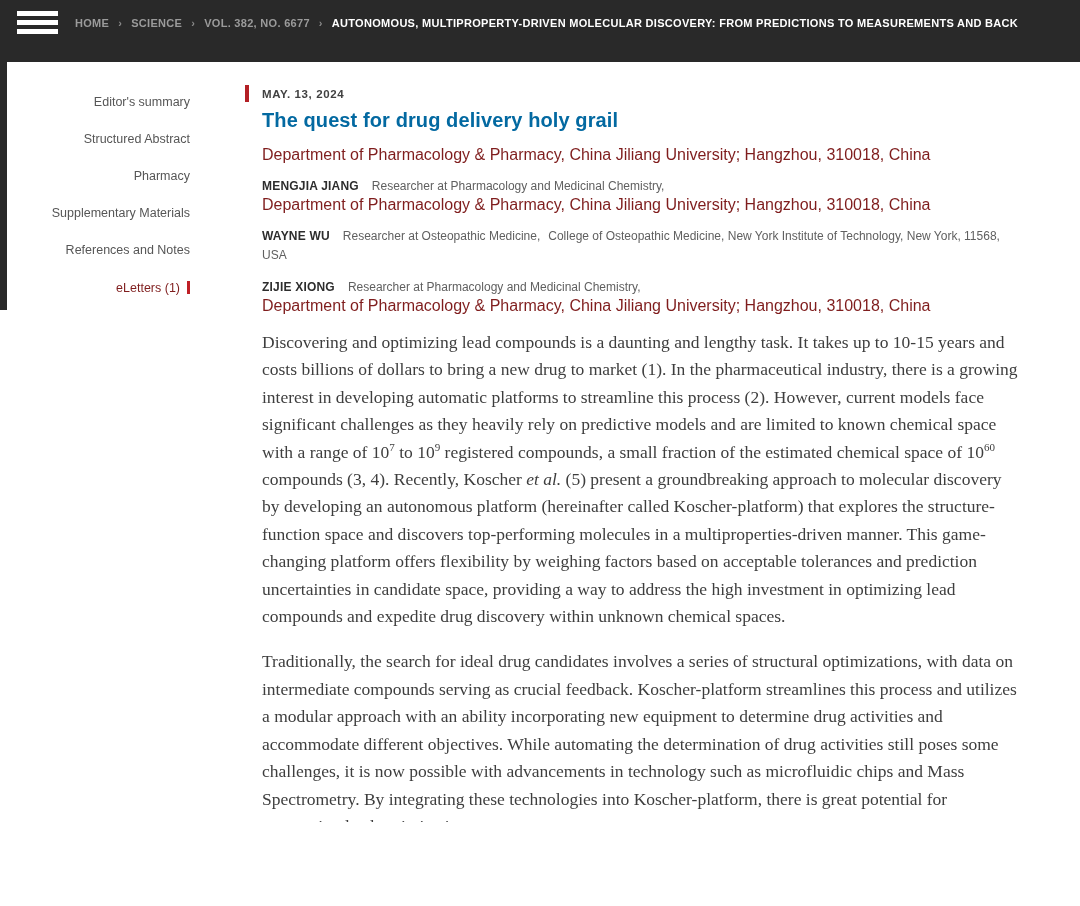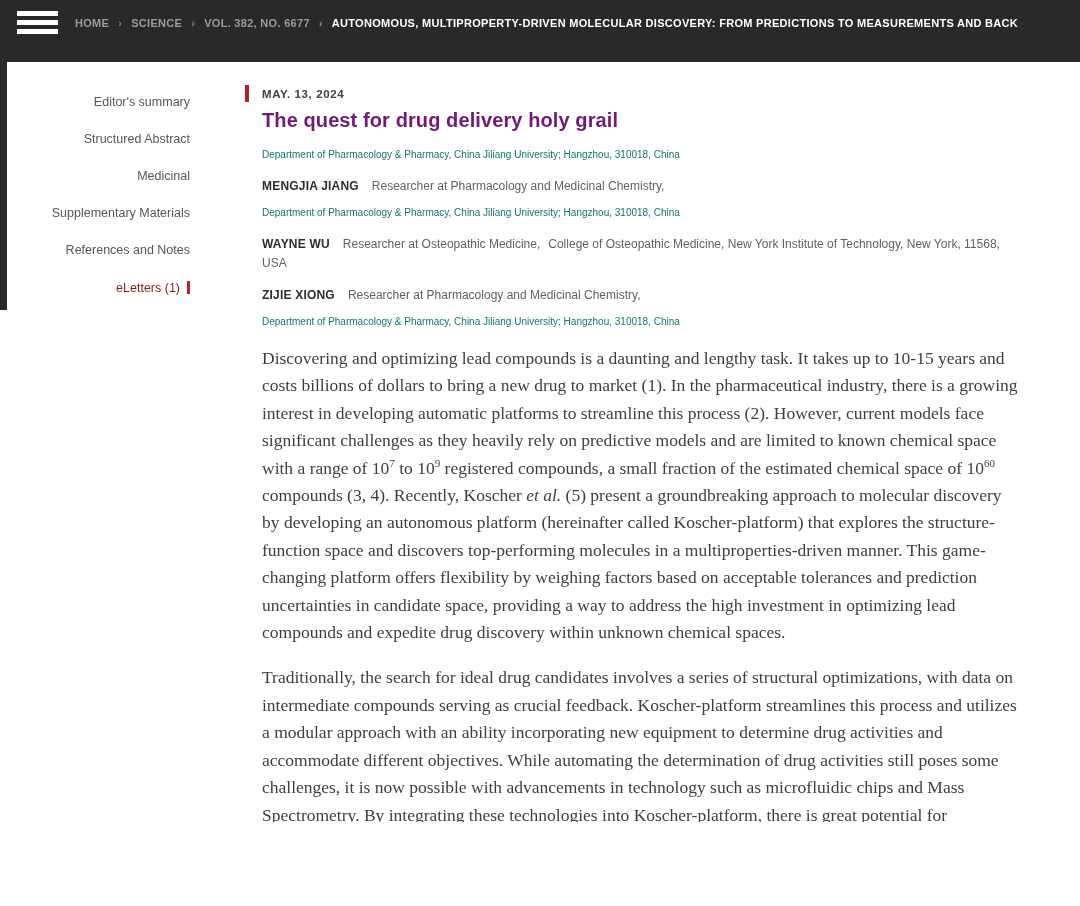--- a/index.html
+++ b/index.html
@@ -50,30 +50,30 @@
   .article { position:absolute; left:262px; top:84px; width:760px; }
   .date-row { position:relative; height:18px; }
   .date-accent {
     position:absolute; left:-17px; top:1px; width:4px; height:17px; background:#b32025;
   }
   .date {
     font-size:11.5px; font-weight:bold; color:#414141; letter-spacing:.6px;
     line-height:18px;
   }
   h1.title {
-    margin-top:7px; font-size:20px; font-weight:bold; color:#701a75;
+    margin-top:7px; font-size:20px; font-weight:bold; color:#0369a1;
     letter-spacing:.1px;
   }
   .authors { margin-top:14px; }
   .author { margin-bottom:13px; }
   .author .line { line-height:17px; }
   .a-name { font-size:12px; font-weight:bold; color:#2d2d2d; letter-spacing:.2px; }
   .a-role { font-size:12px; color:#606060; margin-left:13px; }
   .a-affil-inline { font-size:12px; color:#606060; margin-left:8px; }
-  .a-affil { font-size:10px; color:#0f766e; line-height:17px; margin-top:9px; }
+  .a-affil { font-size:16px; color:#7f1d1d; line-height:17px; margin-top:1px; }
   .body-text {
     margin-top:15px;
     font-family:"Liberation Serif", serif;
     font-size:17.5px; line-height:27.4px; color:#3e3e3e;
   }
   .body-text p { margin-bottom:18px; }
   .body-text sup { font-size:11px; line-height:0; }
   .body-text em { font-style:italic; }
 </style>
 </head>
@@ -88,21 +88,21 @@
       <span class="bar"></span>
       <span class="bar"></span>
       <span class="bar"></span>
     </button>
     <nav class="breadcrumb" id="breadcrumb"><a href="#">HOME</a><span class="sep">›</span><a href="#">SCIENCE</a><span class="sep">›</span><a href="#">VOL. 382, NO. 6677</a><span class="sep">›</span><a href="#" class="current">AUTONOMOUS, MULTIPROPERTY-DRIVEN MOLECULAR DISCOVERY: FROM PREDICTIONS TO MEASUREMENTS AND BACK</a></nav>
   </header>
 
   <aside class="sidebar" id="sidebar">
       <a href="#">Editor's summary</a>
       <a href="#">Structured Abstract</a>
-      <a href="#">Medicinal</a>
+      <a href="#">Pharmacy</a>
       <a href="#">Supplementary Materials</a>
       <a href="#">References and Notes</a>
       <a href="#" class="active">eLetters (1)<span class="active-marker"></span></a>
     </aside>
 
   <main class="article">
     <div class="date-row">
       <span class="date-accent"></span>
       <span class="date">MAY. 13, 2024</span>
     </div>

